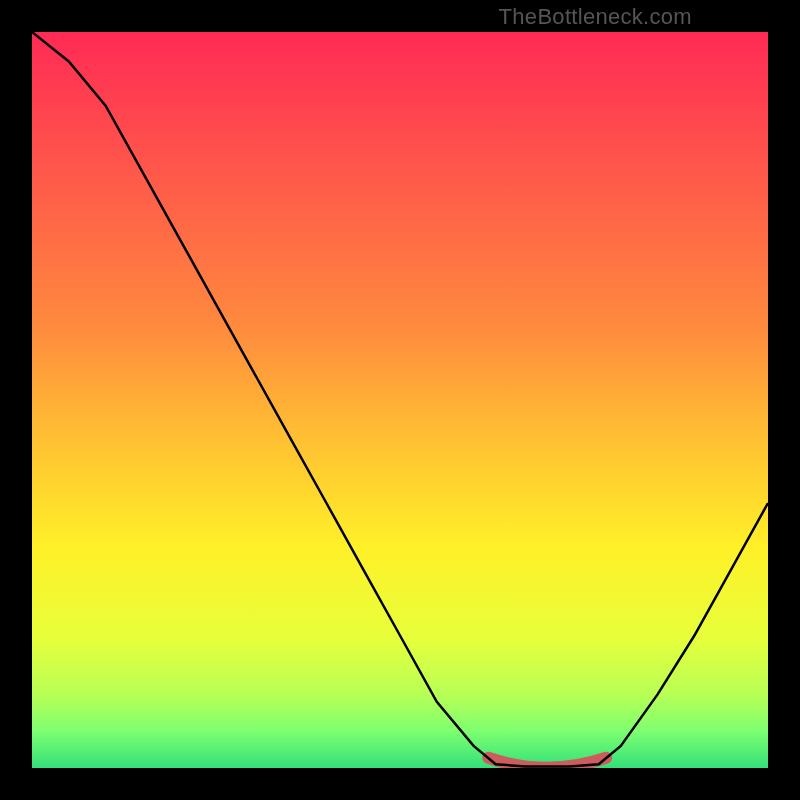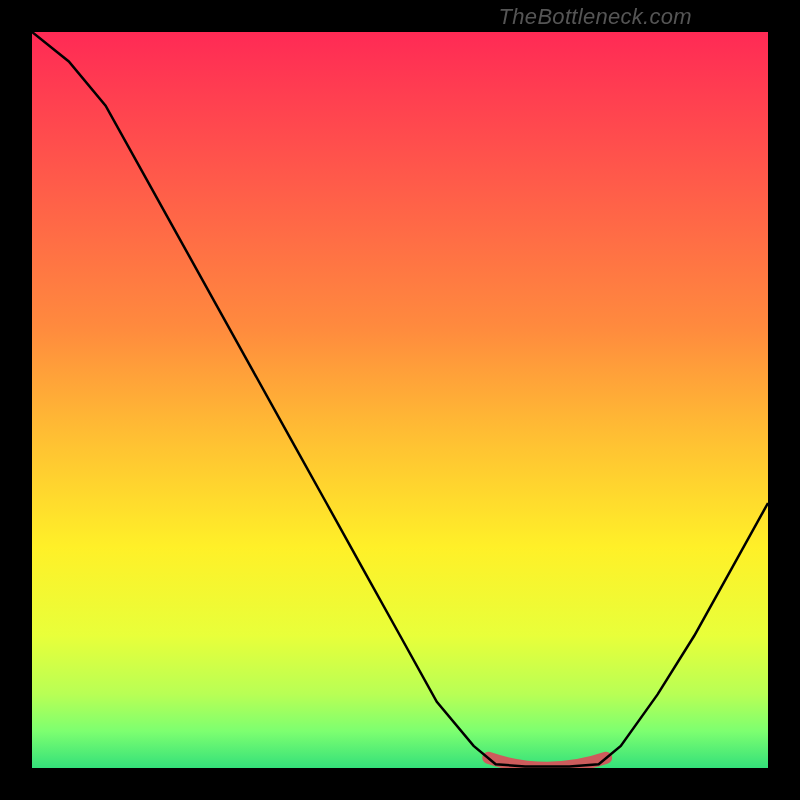--- a/index.html
+++ b/index.html
@@ -9,21 +9,20 @@
     height: 800px;
     background: #000;
     font-family: Arial, Helvetica, sans-serif;
     overflow: hidden;
   }
   .stage {
     position: relative;
     width: 712px;
     height: 800px;
     background: #000;
-    font-style: italic;
   }
   .watermark {
     position: absolute;
     top: 4px;
     right: 20px;
     color: #555;
     font-size: 22px;
     font-weight: 400;
     letter-spacing: 0.3px;
     z-index: 20;

